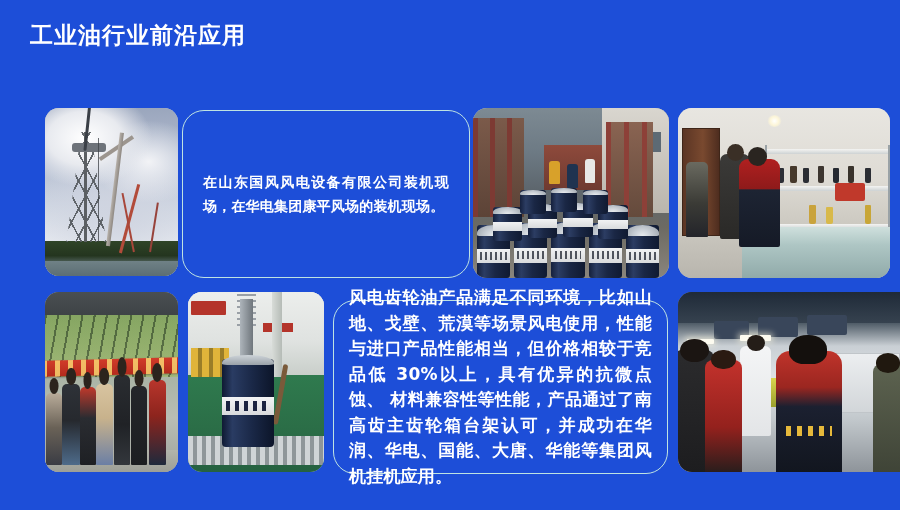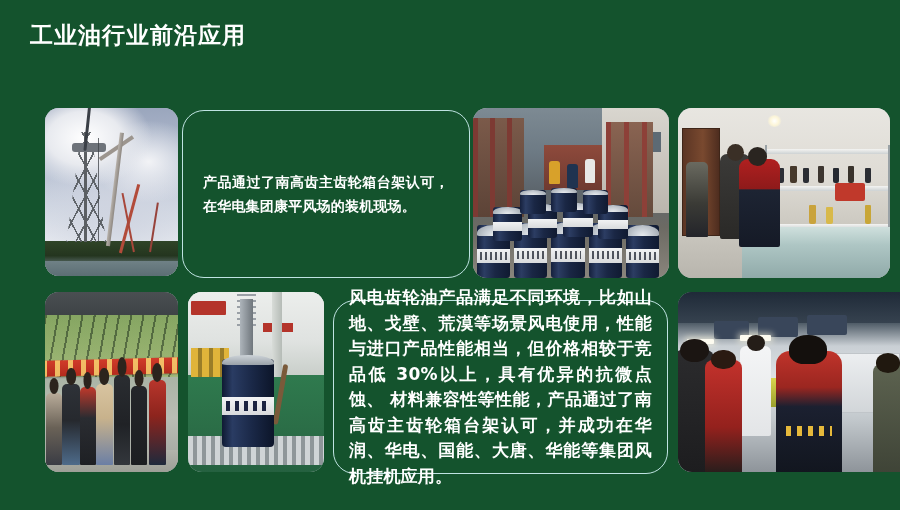--- a/index.html
+++ b/index.html
@@ -415,21 +415,21 @@
     text-align: justify;
   }
   #callout-top { left: 182px; top: 110px; width: 288px; height: 168px; }
   #callout-top p { padding: 0 20px; font-size: 14px; line-height: 1.75; }
   #callout-bottom { left: 333px; top: 300px; width: 335px; height: 174px; }
   #callout-bottom p { padding: 0 15px; font-size: 17px; line-height: 1.5; }
 </style>
 </head>
 <body>
 
-<div id="slide" style="background: #14532d;">
+<div id="slide" style="background: #1d4ed8;">
 
   <div id="slide-title">工业油行业前沿应用</div>
 
   <div class="photo" id="photo-turbine" style="left:45px; top:108px; width:133px; height:168px;">
     <div class="scene">
       <div class="lyr sky"></div>
       <div class="lyr ground"></div>
       <div class="lyr water"></div>
       <div class="lyr crane-jib"></div>
       <div class="lyr crane-mast"></div>
@@ -597,20 +597,20 @@
       <div class="lyr redcoat"></div>
       <div class="lyr redcoathead"></div>
       <div class="lyr redback">
           <div class="txt"></div>
         </div>
       <div class="lyr redhead"></div>
     </div>
   </div>
 
   <div class="callout" id="callout-top">
-    <p>产品通过了南高齿主齿轮箱台架认可，在华电集团康平风场的装机现场。</p>
+    <p>在山东国风风电设备有限公司装机现场，在华电集团康平风场的装机现场。</p>
   </div>
 
   <div class="callout" id="callout-bottom">
     <p>风电齿轮油产品满足不同环境，比如山地、戈壁、荒漠等场景风电使用，性能与进口产品性能相当，但价格相较于竞品低 30%以上，具有优异的抗微点蚀、 材料兼容性等性能，产品通过了南高齿主齿轮箱台架认可，并成功在华润、华电、国能、大唐、华能等集团风机挂机应用。</p>
   </div>
 
 </div>
 
 </body></html>

